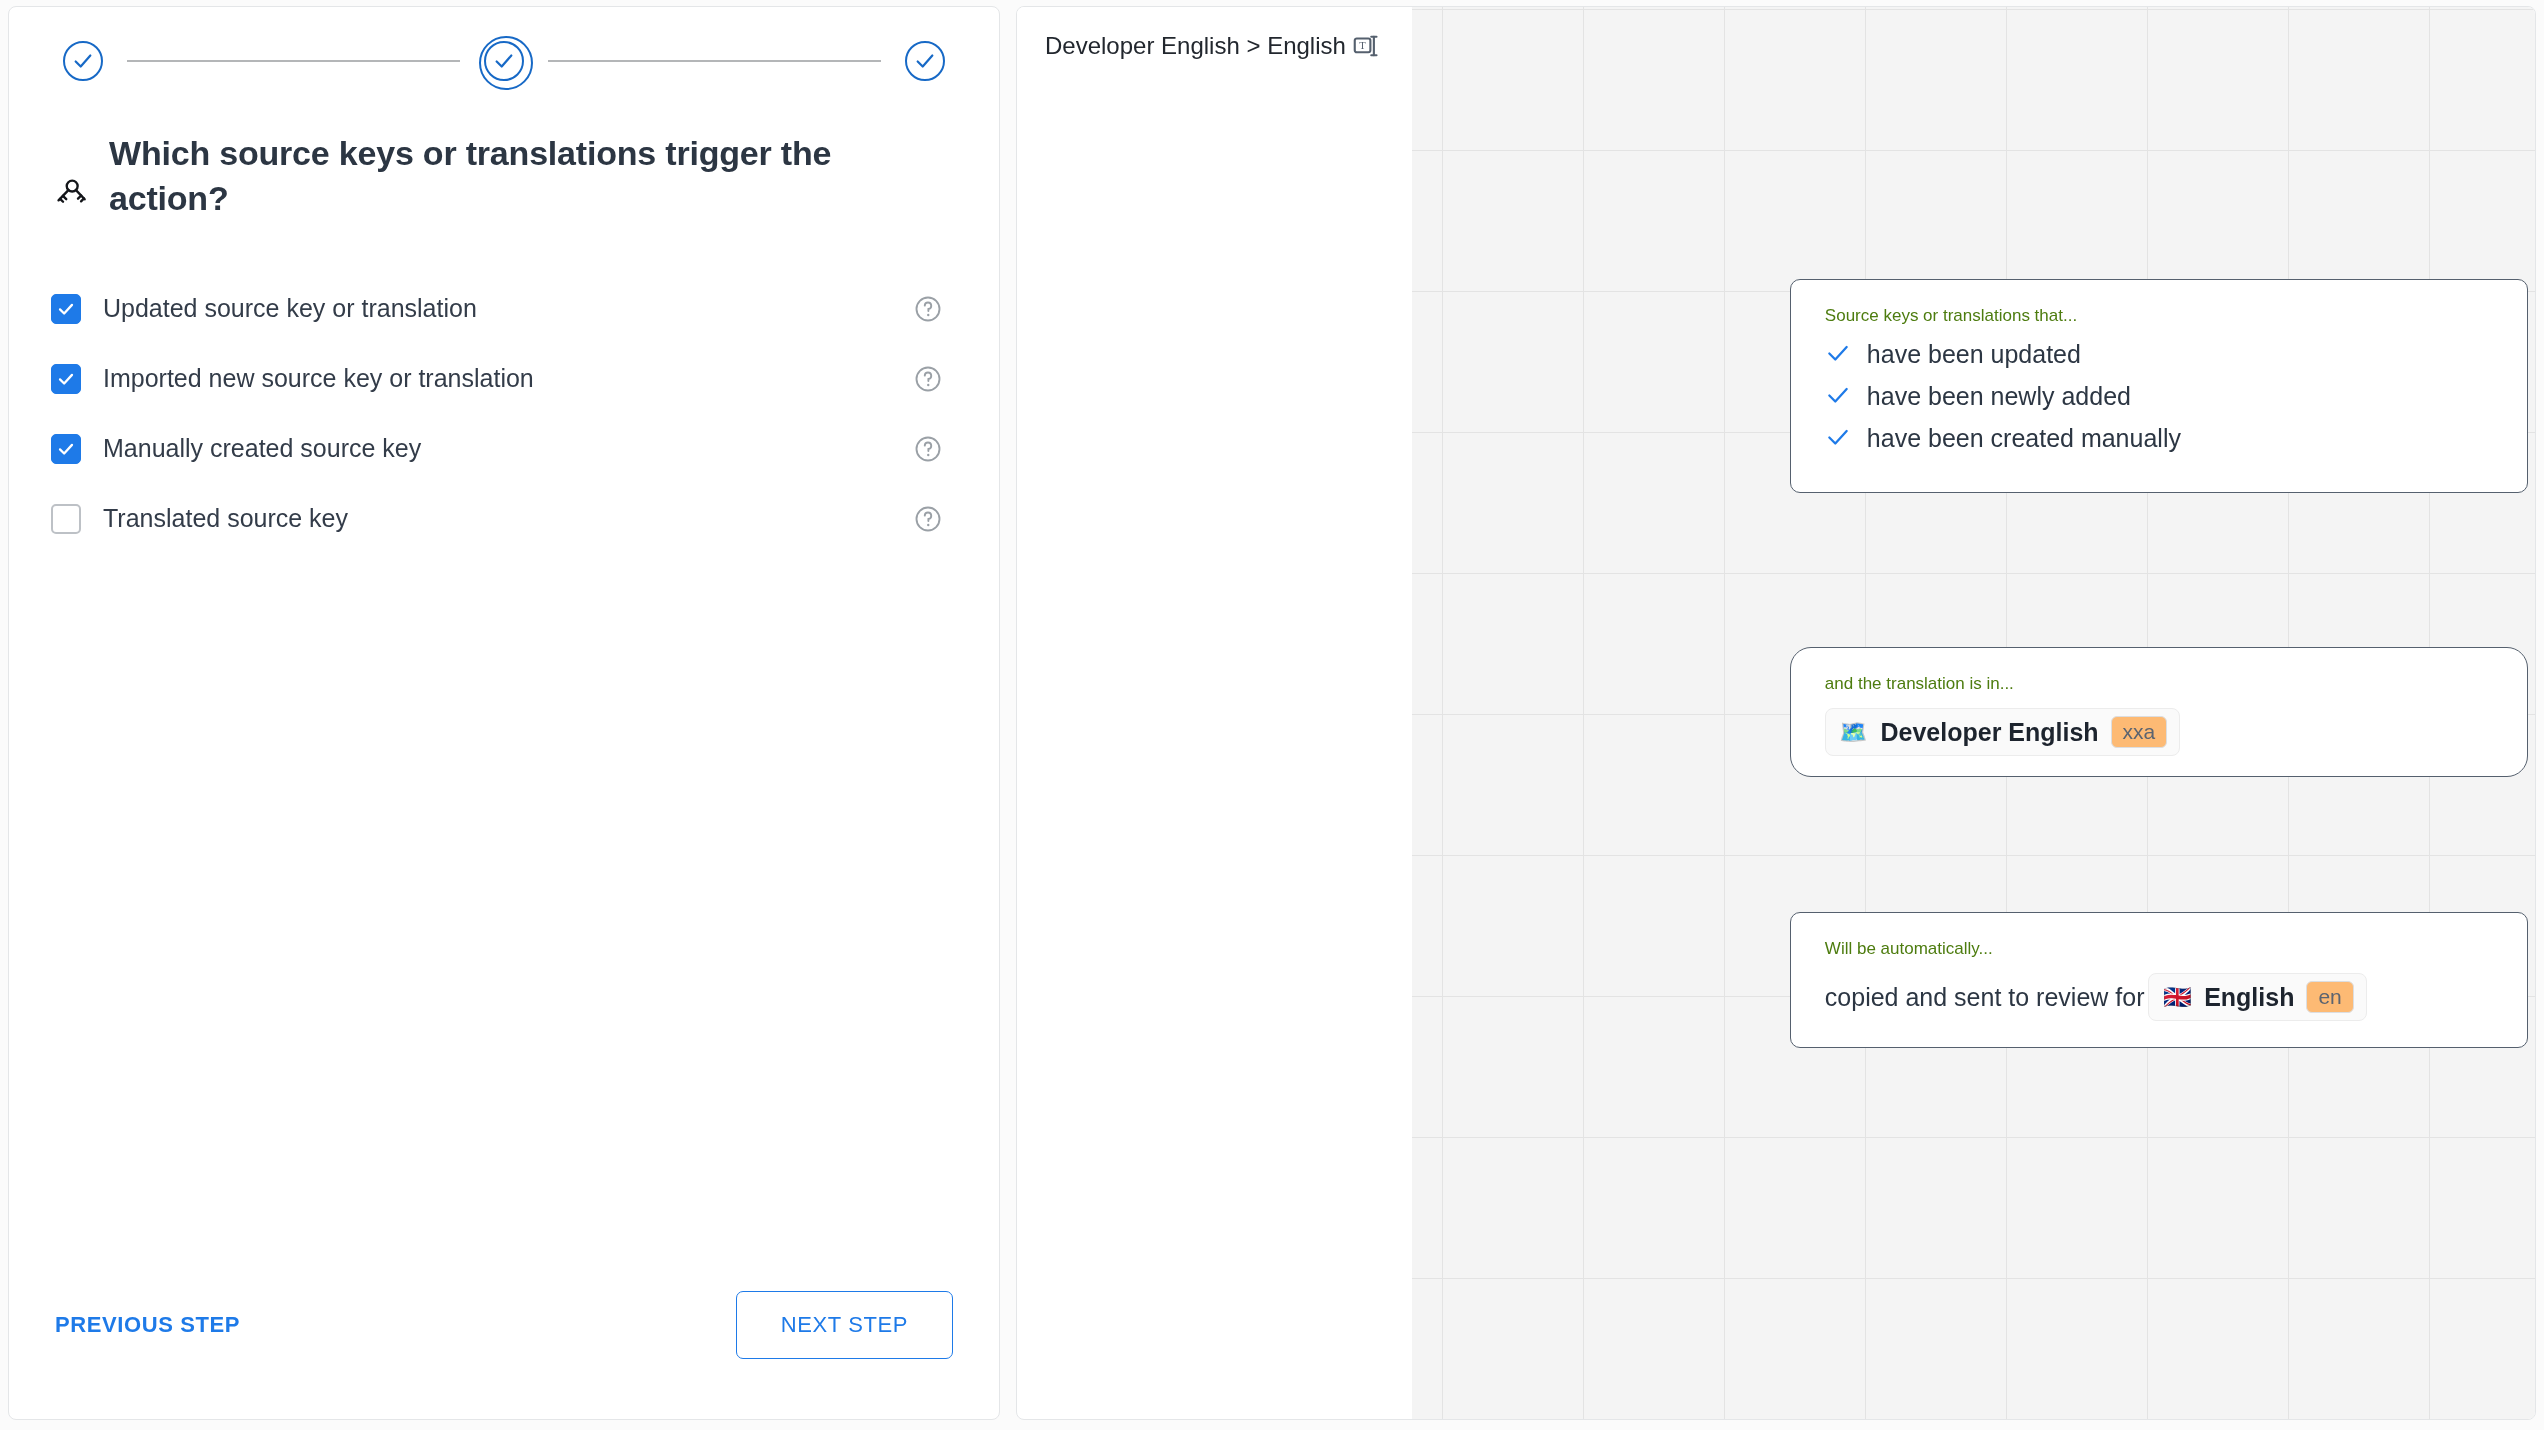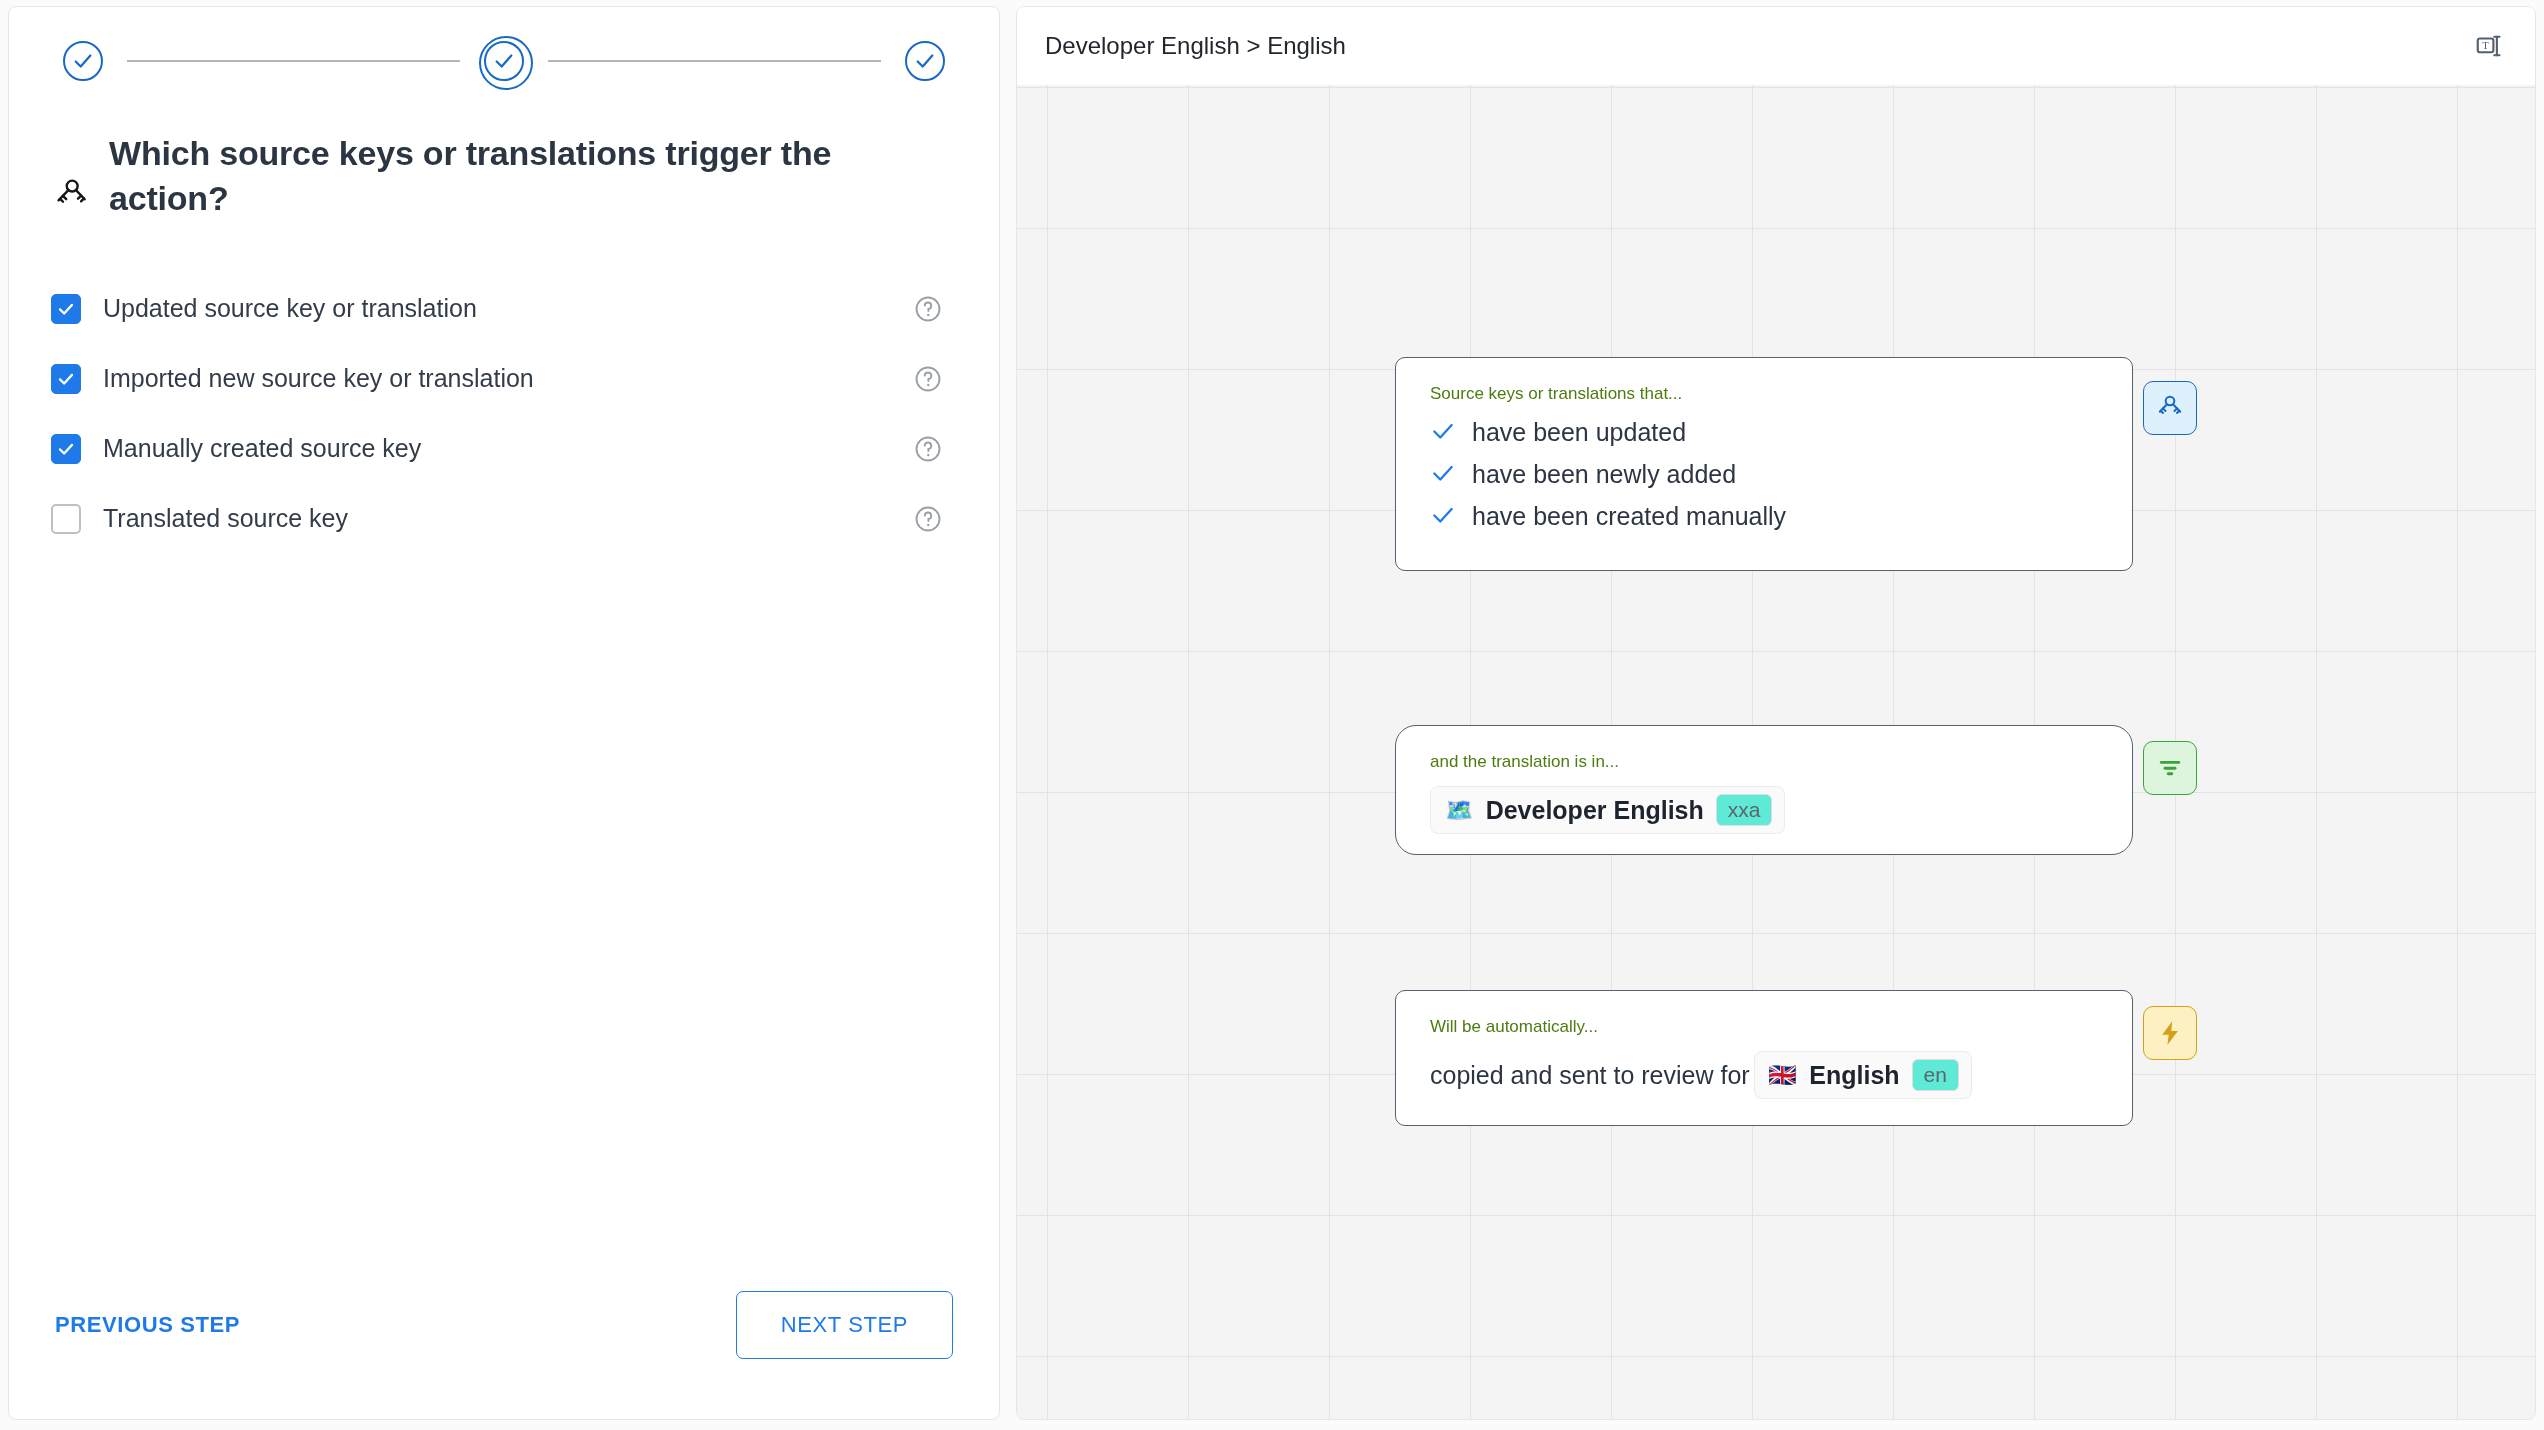--- a/index.html
+++ b/index.html
@@ -185,21 +185,21 @@
   
   .canvas-panel {
     position: relative;
     flex: 1 1 auto;
     height: 1414px;
     background: #ffffff;
     border: 1px solid #e4e6e8;
     border-radius: 8px;
     overflow: hidden;
     display: flex;
-    flex-direction: column;
+    flex-direction: row;
   }
   .canvas-header {
     position: relative;
     height: 78px;
     flex: 0 0 auto;
     background: #ffffff;
     display: flex;
     align-items: center;
     padding: 0 26px 0 28px;
     z-index: 3;
@@ -269,21 +269,21 @@
     font-size: 25px;
     font-weight: 700;
     color: #1d242e;
   }
   .chip-code {
     font-size: 21px;
     color: #5c6470;
     border: 1px solid #dcdee1;
     border-radius: 6px;
     padding: 3px 11px;
-    background: #5eead4;
+    background: #fdba74;
   }
   .node-sentence {
     display: flex;
     align-items: center;
     gap: 4px;
     font-size: 25px;
     color: #2c3643;
     white-space: nowrap;
   }
 

